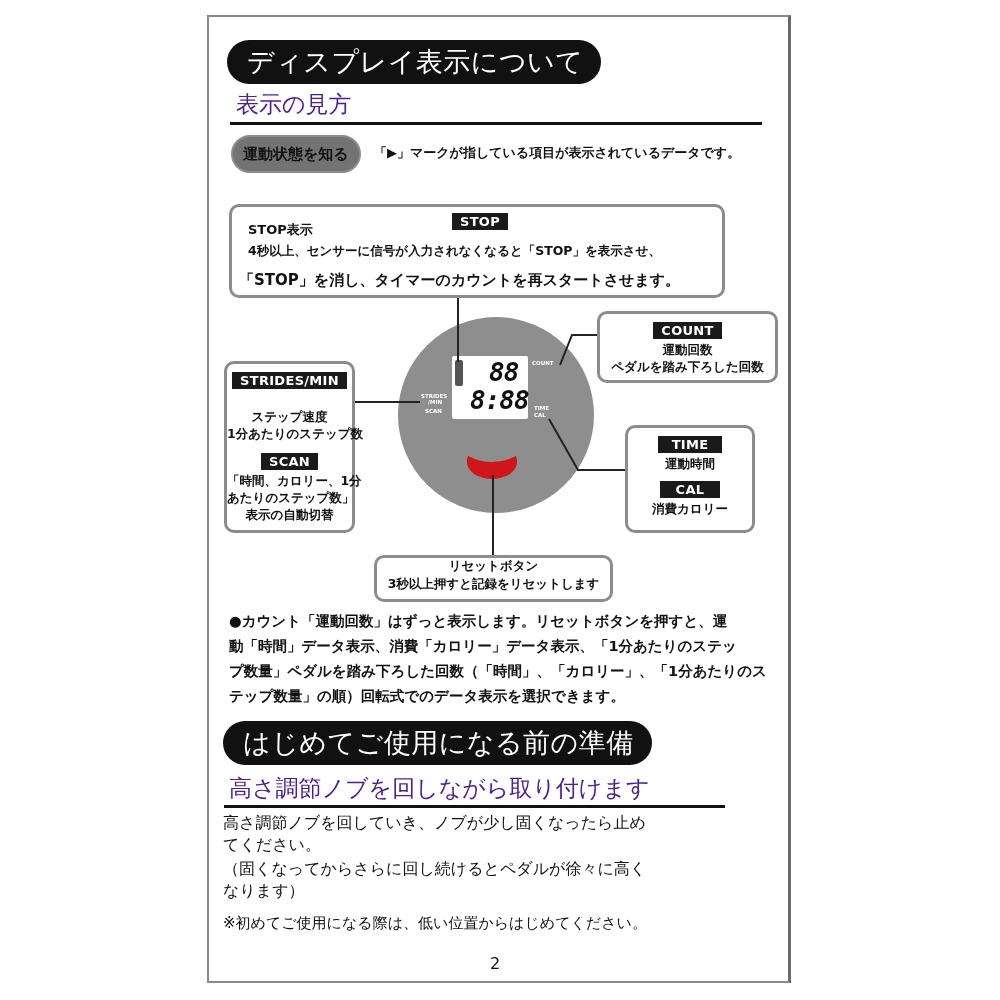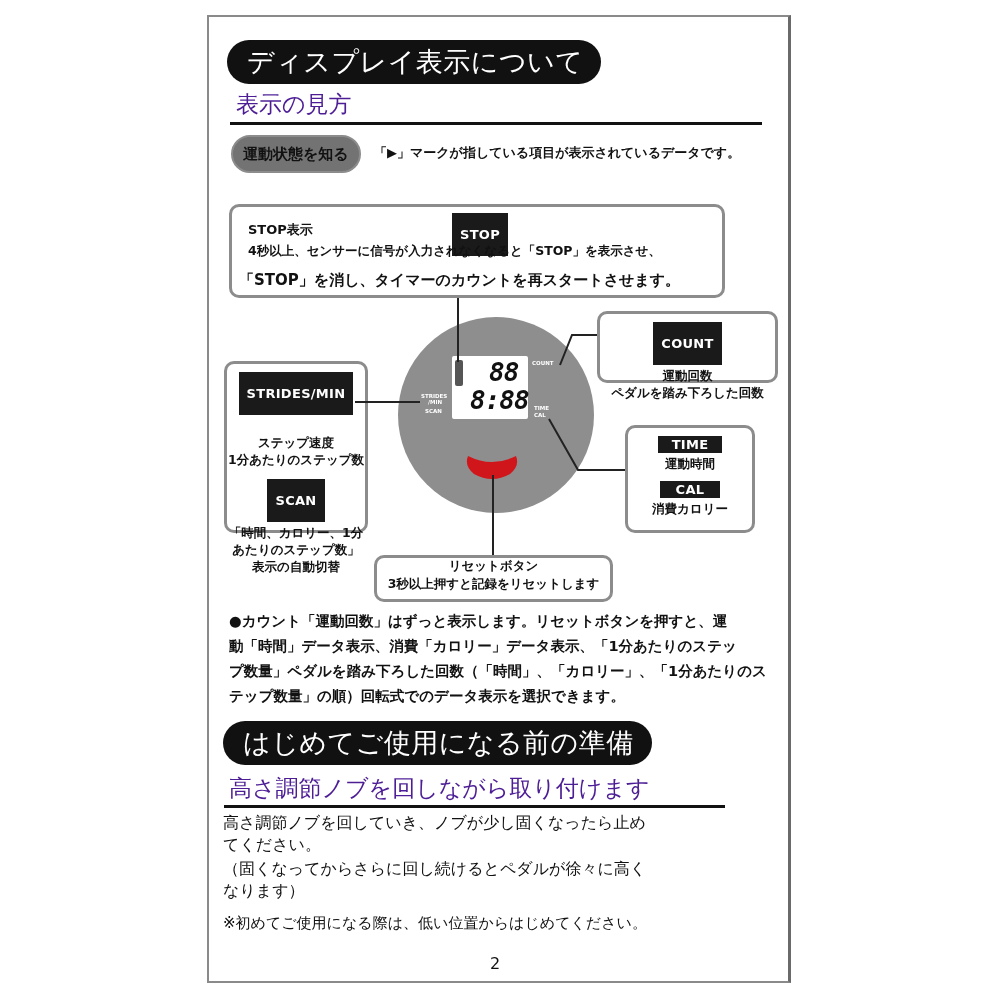--- a/index.html
+++ b/index.html
@@ -29,21 +29,21 @@
     font-size: 15px; font-weight: bold; line-height: 34px; padding: 0 10px; white-space: nowrap;
   }
   .intro-text { position: absolute; font-size: 13px; font-weight: bold; white-space: nowrap; line-height: 18px; }
 
   .callout {
     position: absolute; border: 3px solid #8c8c8c; border-radius: 10px; background: #fff;
     font-weight: bold; font-size: 12.5px; line-height: 15px; text-align: center;
   }
   .tag {
     display: inline-block; background: #1a1a1a; color: #fff; font-weight: bold;
-    font-size: 13px; line-height: 17px; padding: 13px 8px; letter-spacing: 0.3px;
+    font-size: 13px; line-height: 17px; padding: 0 8px; letter-spacing: 0.3px;
   }
   .callout .line { display: block; white-space: nowrap; }
 
   .stop-callout { text-align: left; }
 
   .device {
     position: absolute; left: 398px; top: 317px; width: 196px; height: 196px;
     border-radius: 50%; background: #8e8e8e;
   }
   .lcd {
@@ -90,21 +90,21 @@
   <span class="line abs" style="left:16px; top:36px; font-size:12.5px;">4秒以上、センサーに信号が入力されなくなると「STOP」を表示させ、</span>
   <span class="line abs" style="left:7px; top:66px; font-size:15px;">「STOP」を消し、タイマーのカウントを再スタートさせます。</span>
 </div>
 
 <div class="callout" style="left:597px; top:311px; width:181px; height:72px; padding-top:8px;">
   <span class="tag">COUNT</span>
   <span class="line" style="margin-top:3px;">運動回数</span>
   <span class="line" style="margin-top:2px;">ペダルを踏み下ろした回数</span>
 </div>
 
-<div class="callout" style="left:224px; top:361px; width:144px; height:172px; padding-top:8px;">
+<div class="callout" style="left:224px; top:361px; width:131px; height:172px; padding-top:8px;">
   <span class="tag">STRIDES/MIN</span>
   <span class="line" style="margin-top:20px;">ステップ速度</span>
   <span class="line" style="margin-top:2px;">1分あたりのステップ数</span>
   <span class="tag" style="margin-top:12px;">SCAN</span>
   <span class="line" style="margin-top:3px;">「時間、カロリー、1分</span>
   <span class="line" style="margin-top:2px;">あたりのステップ数」</span>
   <span class="line" style="margin-top:2px;">表示の自動切替</span>
 </div>
 
 <div class="callout" style="left:625px; top:425px; width:130px; height:108px; padding-top:8px;">

